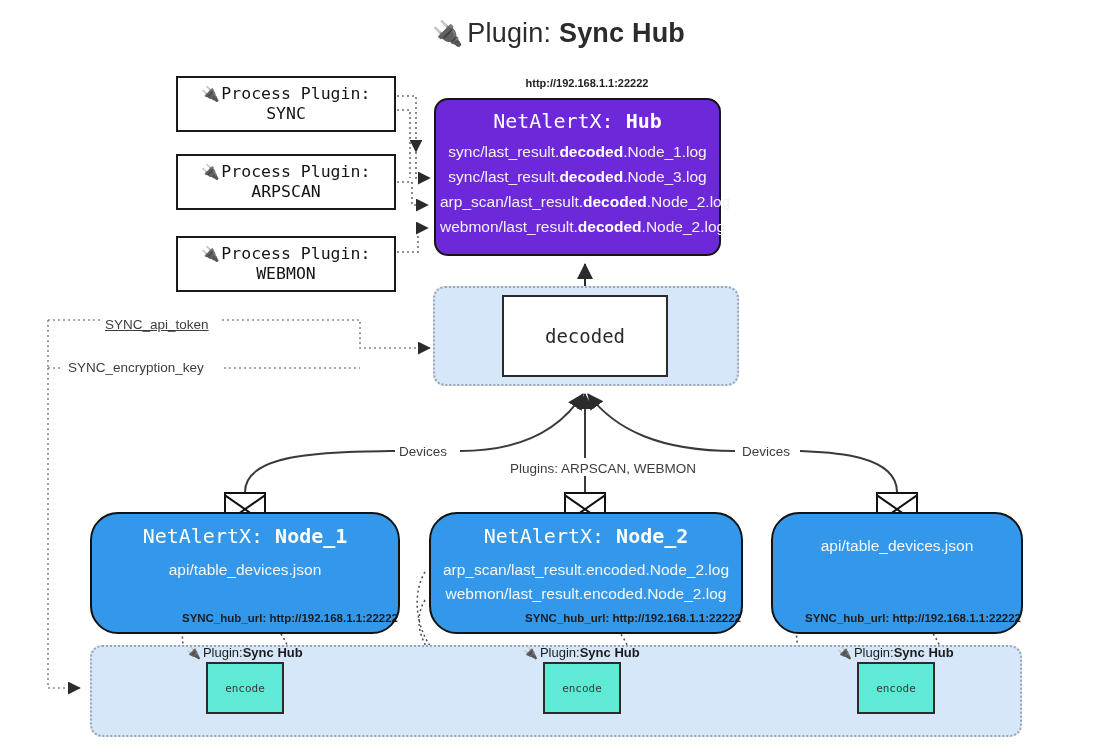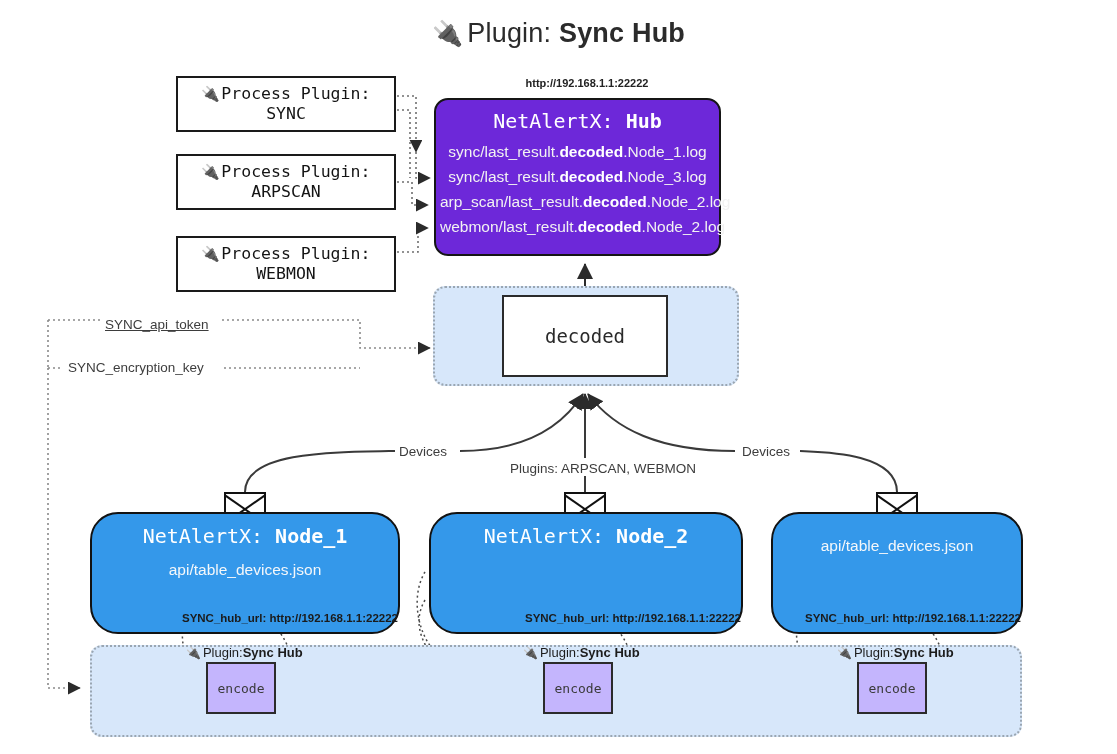--- a/index.html
+++ b/index.html
@@ -149,25 +149,25 @@
 
   
   #encode-wrap {
     position: absolute; left: 90px; top: 645px;
     width: 932px; height: 92px;
     background: #d7e7fa;
     border: 2px dotted #9aa6b2;
     border-radius: 12px;
   }
   .encode-box {
-    position: absolute; width: 70px; height: 52px;
-    background: #c4b5fd; border: 2px solid #2b2b2b;
+    position: absolute; width: 78px; height: 52px;
+    background: #5eead4; border: 2px solid #2b2b2b;
     display: flex; align-items: center; justify-content: center;
     font-family: "DejaVu Sans Mono", "Liberation Mono", monospace;
-    font-size: 13px; color: #3a3a3a;
+    font-size: 11px; color: #3a3a3a;
   }
   .encode-label {
     position: absolute;
     font-size: 13px; color: #1c1c1c; white-space: nowrap;
     display: flex; align-items: center;
   }
   .encode-label .plug { font-size: 12px; margin-right: 2px; }
   .encode-label .strong { font-weight: bold; }
   #enc1 { left: 206px; top: 662px; }
   #enc2 { left: 543px; top: 662px; }
@@ -299,20 +299,24 @@
   <div class="node" id="node1">
     <div class="node-title"><span>NetAlertX: </span><span class="strong">Node_1</span></div>
     <div class="node-lines">
       <div class="node-line">api/table_devices.json</div>
     </div>
     <div class="node-foot">SYNC_hub_url: http://192.168.1.1:22222</div>
   </div>
 
   <div class="node" id="node2">
     <div class="node-title"><span>NetAlertX: </span><span class="strong">Node_2</span></div>
+    <div class="node-lines">
+      <div class="node-line">arp_scan/last_result.encoded.Node_2.log</div>
+      <div class="node-line">webmon/last_result.encoded.Node_2.log</div>
+    </div>
     <div class="node-foot">SYNC_hub_url: http://192.168.1.1:22222</div>
   </div>
 
   <div class="node" id="node3">
     <div class="node-lines">
       <div class="node-line">api/table_devices.json</div>
     </div>
     <div class="node-foot">SYNC_hub_url: http://192.168.1.1:22222</div>
   </div>
 

